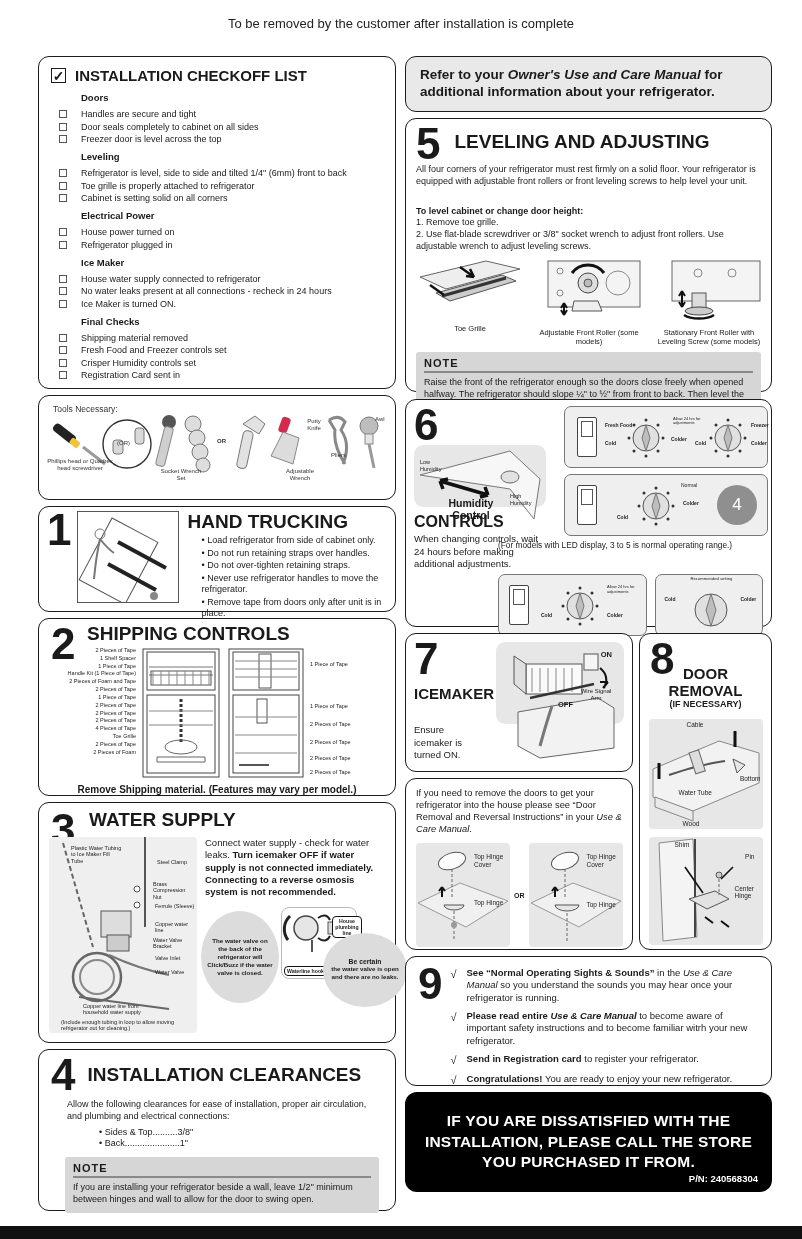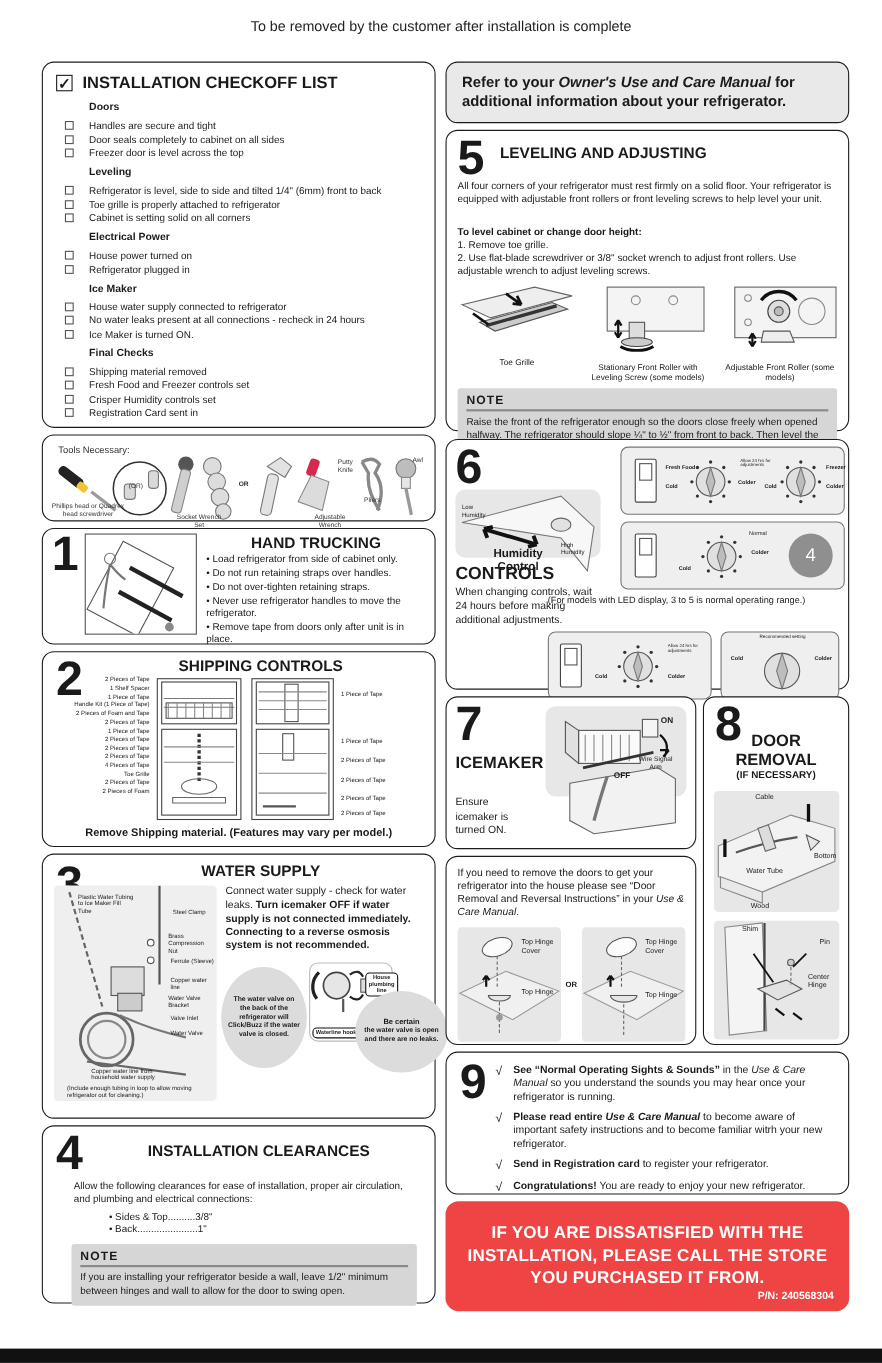--- a/index.html
+++ b/index.html
@@ -13,45 +13,45 @@
     position:absolute; top:16px; left:0; width:100%;
     text-align:center; font-size:13px; color:#222;
   }
   .col-left  { position:absolute; left:38px;  top:56px; width:358px; }
   .col-right { position:absolute; left:405px; top:56px; width:367px; }
   .box {
     border:1.6px solid #1c1c1c; border-radius:11px; background:#fff;
     position:relative; margin-bottom:6px; padding:8px 10px;
   }
   .num { font-size:44px; font-weight:bold; line-height:0.85; letter-spacing:-2px; }
-  .sec-title { font-size:14px; font-weight:bold; text-align:center; }
+  .sec-title { font-size:19px; font-weight:bold; text-align:left; }
   .fig { background:#e7e7e7; border-radius:9px; position:relative; }
   .tiny { font-size:5.5px; line-height:1.15; color:#222; }
   .small { font-size:7px; line-height:1.15; color:#222; }
   
   .co-box { height:333px; padding:10px 12px; }
   .co-title-row { display:flex; align-items:center; gap:9px; margin-bottom:8px; }
   .co-checkmark {
     width:15px; height:15px; border:1.6px solid #1c1c1c; font-size:14px;
     display:flex; align-items:center; justify-content:center; font-weight:bold;
   }
   .co-title { font-size:15px; font-weight:bold; }
   .co-sec-head { font-size:9.5px; font-weight:bold; margin:7px 0 6px 30px; }
   .co-item { display:flex; align-items:flex-start; gap:14px; margin:0 0 2.5px 8px; font-size:9px; }
   .cbx { width:8px; height:8px; border:1px solid #555; background:#fff; flex:none; margin-top:1px; }
   
-  .tools-box { height:79px; padding:6px 8px; }
+  .tools-box { height:105px; padding:6px 8px; }
   .tools-label { font-size:8.5px; color:#333; position:absolute; top:8px; left:14px; }
   .tool-cap { position:absolute; font-size:6px; line-height:1.2; text-align:center; color:#333; }
   
   .s1-box { height:106px; padding:4px 8px; }
   .s2-box { height:178px; padding:4px 8px; }
   .s3-box { height:241px; padding:6px 10px; }
   .s4-box { height:162px; padding:6px 12px; margin-bottom:0; }
-  .bullets { font-size:9px; line-height:1.28; }
+  .bullets { font-size:9px; line-height:1.28;margin-left:14px; }
   .bullets div { margin-bottom:1px; }
   .note {
     background:#d6d6d6; border-radius:3px; padding:5px 8px 7px 8px;
   }
   .note-label { font-size:11px; font-weight:bold; letter-spacing:1px; border-bottom:2px solid #8a8a8a; padding-bottom:2px; margin-bottom:4px; }
   .note-text { font-size:9px; line-height:1.3; }
   
   .refer-box { height:56px; background:#e9e9e9; display:flex; align-items:center; padding:6px 14px; }
   .refer-text { font-size:13.5px; font-weight:bold; line-height:1.25; }
   .s5-box { height:274px; padding:6px 10px; margin-bottom:7px; }
@@ -65,21 +65,21 @@
   .dial-label { position:absolute; font-size:5px; font-weight:bold; color:#222; line-height:1.1; }
   .led { position:absolute; background:#8f8f8f; border-radius:50%; color:#fff; display:flex; align-items:center; justify-content:center; font-size:17px; }
   .s78-row { display:flex; gap:6px; margin-bottom:6px; }
   .s7-box { height:139px; padding:6px 8px; margin-bottom:6px; }
   .doortext-box { height:172px; padding:8px 10px; margin-bottom:0; }
   .s8-box { width:133px; height:317px; padding:6px 6px; margin-bottom:0; flex:none; }
   .s9-box { height:130px; padding:8px 12px; display:flex; gap:10px; }
   .s9-item { display:flex; gap:10px; margin-bottom:6px; font-size:9.5px; line-height:1.3; }
   .s9-check { font-size:11px; flex:none; }
   .black-box {
-    background:#ef4444; border-radius:12px; height:100px; color:#fff;
+    background:#000000; border-radius:12px; height:100px; color:#fff;
     display:flex; flex-direction:column; justify-content:center; padding:10px 16px; position:relative;
   }
   .black-text { font-size:15.5px; font-weight:bold; text-align:center; line-height:1.35; letter-spacing:0.2px; }
   .black-pn { position:absolute; right:14px; bottom:8px; font-size:9.5px; font-weight:bold; }
   .bottom-bar { position:absolute; left:0; top:1226px; width:100%; height:13px; background:#111; }
   .abs { position:absolute; }
   .b { font-weight:bold; }
   .i { font-style:italic; }
   .lbl-col { display:flex; flex-direction:column; }
 </style>
@@ -390,43 +390,43 @@
           <path d="M4 18 L70 2 L104 10 L30 30 Z" fill="#eee" stroke="#666"></path>
           <path d="M20 34 L86 16 L100 22 L34 42 Z" fill="#ccc" stroke="#555"></path>
           <line x1="26" y1="37" x2="90" y2="19" stroke="#333" stroke-width="3"></line>
           <path d="M44 8 l14 10 M58 18 l-4 -8 m4 8 l-8 -1" stroke="#111" stroke-width="2.5" fill="none"></path>
           <path d="M14 26 l14 10" stroke="#111" stroke-width="2.5"></path>
         </svg>
         <div class="cap">Toe Grille</div>
       </div>
       <div style="width:112px;">
         <svg width="110" height="62">
-          <rect x="18" y="2" width="88" height="40" fill="#f4f4f4" stroke="#666"></rect>
-          <circle cx="44" cy="14" r="4" fill="none" stroke="#888"></circle>
-          <circle cx="78" cy="14" r="4" fill="none" stroke="#888"></circle>
-          <rect x="38" y="34" width="14" height="16" fill="#ddd" stroke="#555"></rect>
-          <ellipse cx="45" cy="52" rx="14" ry="4" fill="#ccc" stroke="#444"></ellipse>
-          <path d="M28 32 v16 m0 -16 l-3 5 m3 -5 l3 5 m-3 11 l-3 -5 m3 5 l3 -5" stroke="#111" stroke-width="2" fill="none"></path>
-          <path d="M30 56 a18 8 0 0 0 30 0" fill="none" stroke="#111" stroke-width="2.5"></path>
-        </svg>
-        <div class="cap">Stationary Front Roller with Leveling Screw (some models)</div>
-      </div>
-      <div style="width:112px;">
-        <svg width="110" height="62">
           <rect x="14" y="2" width="92" height="46" fill="#f4f4f4" stroke="#666"></rect>
           <circle cx="54" cy="24" r="10" fill="#ddd" stroke="#444"></circle>
           <circle cx="54" cy="24" r="4" fill="#bbb" stroke="#555"></circle>
           <path d="M38 14 a20 20 0 0 1 32 0" fill="none" stroke="#111" stroke-width="3"></path>
           <circle cx="84" cy="24" r="12" fill="none" stroke="#888"></circle>
           <circle cx="26" cy="12" r="3" fill="none" stroke="#888"></circle>
           <circle cx="26" cy="34" r="3" fill="none" stroke="#888"></circle>
           <path d="M40 42 h24 l4 10 h-30 z" fill="#eee" stroke="#555"></path>
           <path d="M30 44 v12 m0 -12 l-3 5 m3 -5 l3 5 m-3 7 l-3 -5 m3 5 l3 -5" stroke="#111" stroke-width="2" fill="none"></path>
         </svg>
         <div class="cap">Adjustable Front Roller (some models)</div>
+      </div>
+      <div style="width:112px;">
+        <svg width="110" height="62">
+          <rect x="18" y="2" width="88" height="40" fill="#f4f4f4" stroke="#666"></rect>
+          <circle cx="44" cy="14" r="4" fill="none" stroke="#888"></circle>
+          <circle cx="78" cy="14" r="4" fill="none" stroke="#888"></circle>
+          <rect x="38" y="34" width="14" height="16" fill="#ddd" stroke="#555"></rect>
+          <ellipse cx="45" cy="52" rx="14" ry="4" fill="#ccc" stroke="#444"></ellipse>
+          <path d="M28 32 v16 m0 -16 l-3 5 m3 -5 l3 5 m-3 11 l-3 -5 m3 5 l3 -5" stroke="#111" stroke-width="2" fill="none"></path>
+          <path d="M30 56 a18 8 0 0 0 30 0" fill="none" stroke="#111" stroke-width="2.5"></path>
+        </svg>
+        <div class="cap">Stationary Front Roller with Leveling Screw (some models)</div>
       </div>
     </div>
     <div class="note" style="margin-top:6px;">
       <div class="note-label">NOTE</div>
       <div class="note-text">Raise the front of the refrigerator enough so the doors close freely when opened halfway. The refrigerator should slope ¼" to ½" from front to back. Then level the refrigerator from side to side.</div>
     </div>
   </div>
 
   <div class="box s6-box">
     <div style="display:flex; gap:6px;">

